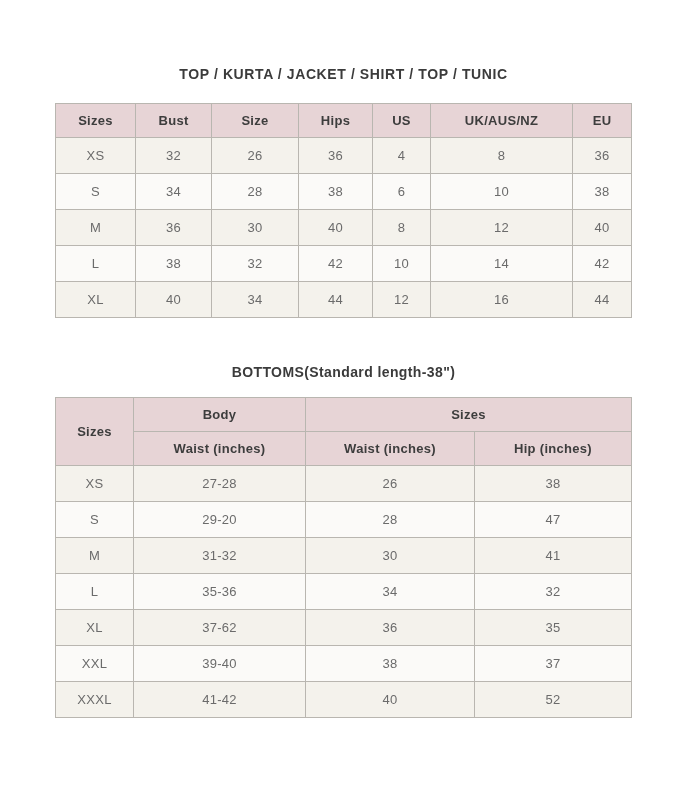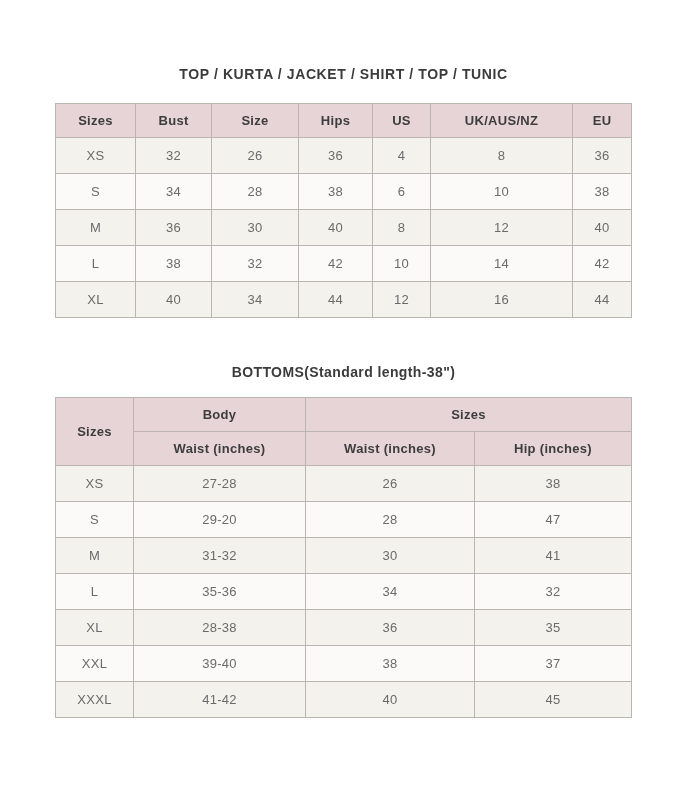--- a/index.html
+++ b/index.html
@@ -186,32 +186,32 @@
           <td>41</td>
         </tr>
         <tr>
           <td>L</td>
           <td>35-36</td>
           <td>34</td>
           <td>32</td>
         </tr>
         <tr>
           <td>XL</td>
-          <td>28-38</td>
+          <td>37-62</td>
           <td>36</td>
           <td>35</td>
         </tr>
         <tr>
           <td>XXL</td>
           <td>39-40</td>
           <td>38</td>
           <td>37</td>
         </tr>
         <tr>
           <td>XXXL</td>
           <td>41-42</td>
           <td>40</td>
-          <td>45</td>
+          <td>52</td>
         </tr>
       </tbody>
   </table>
 
 </div>
 
 </body></html>

